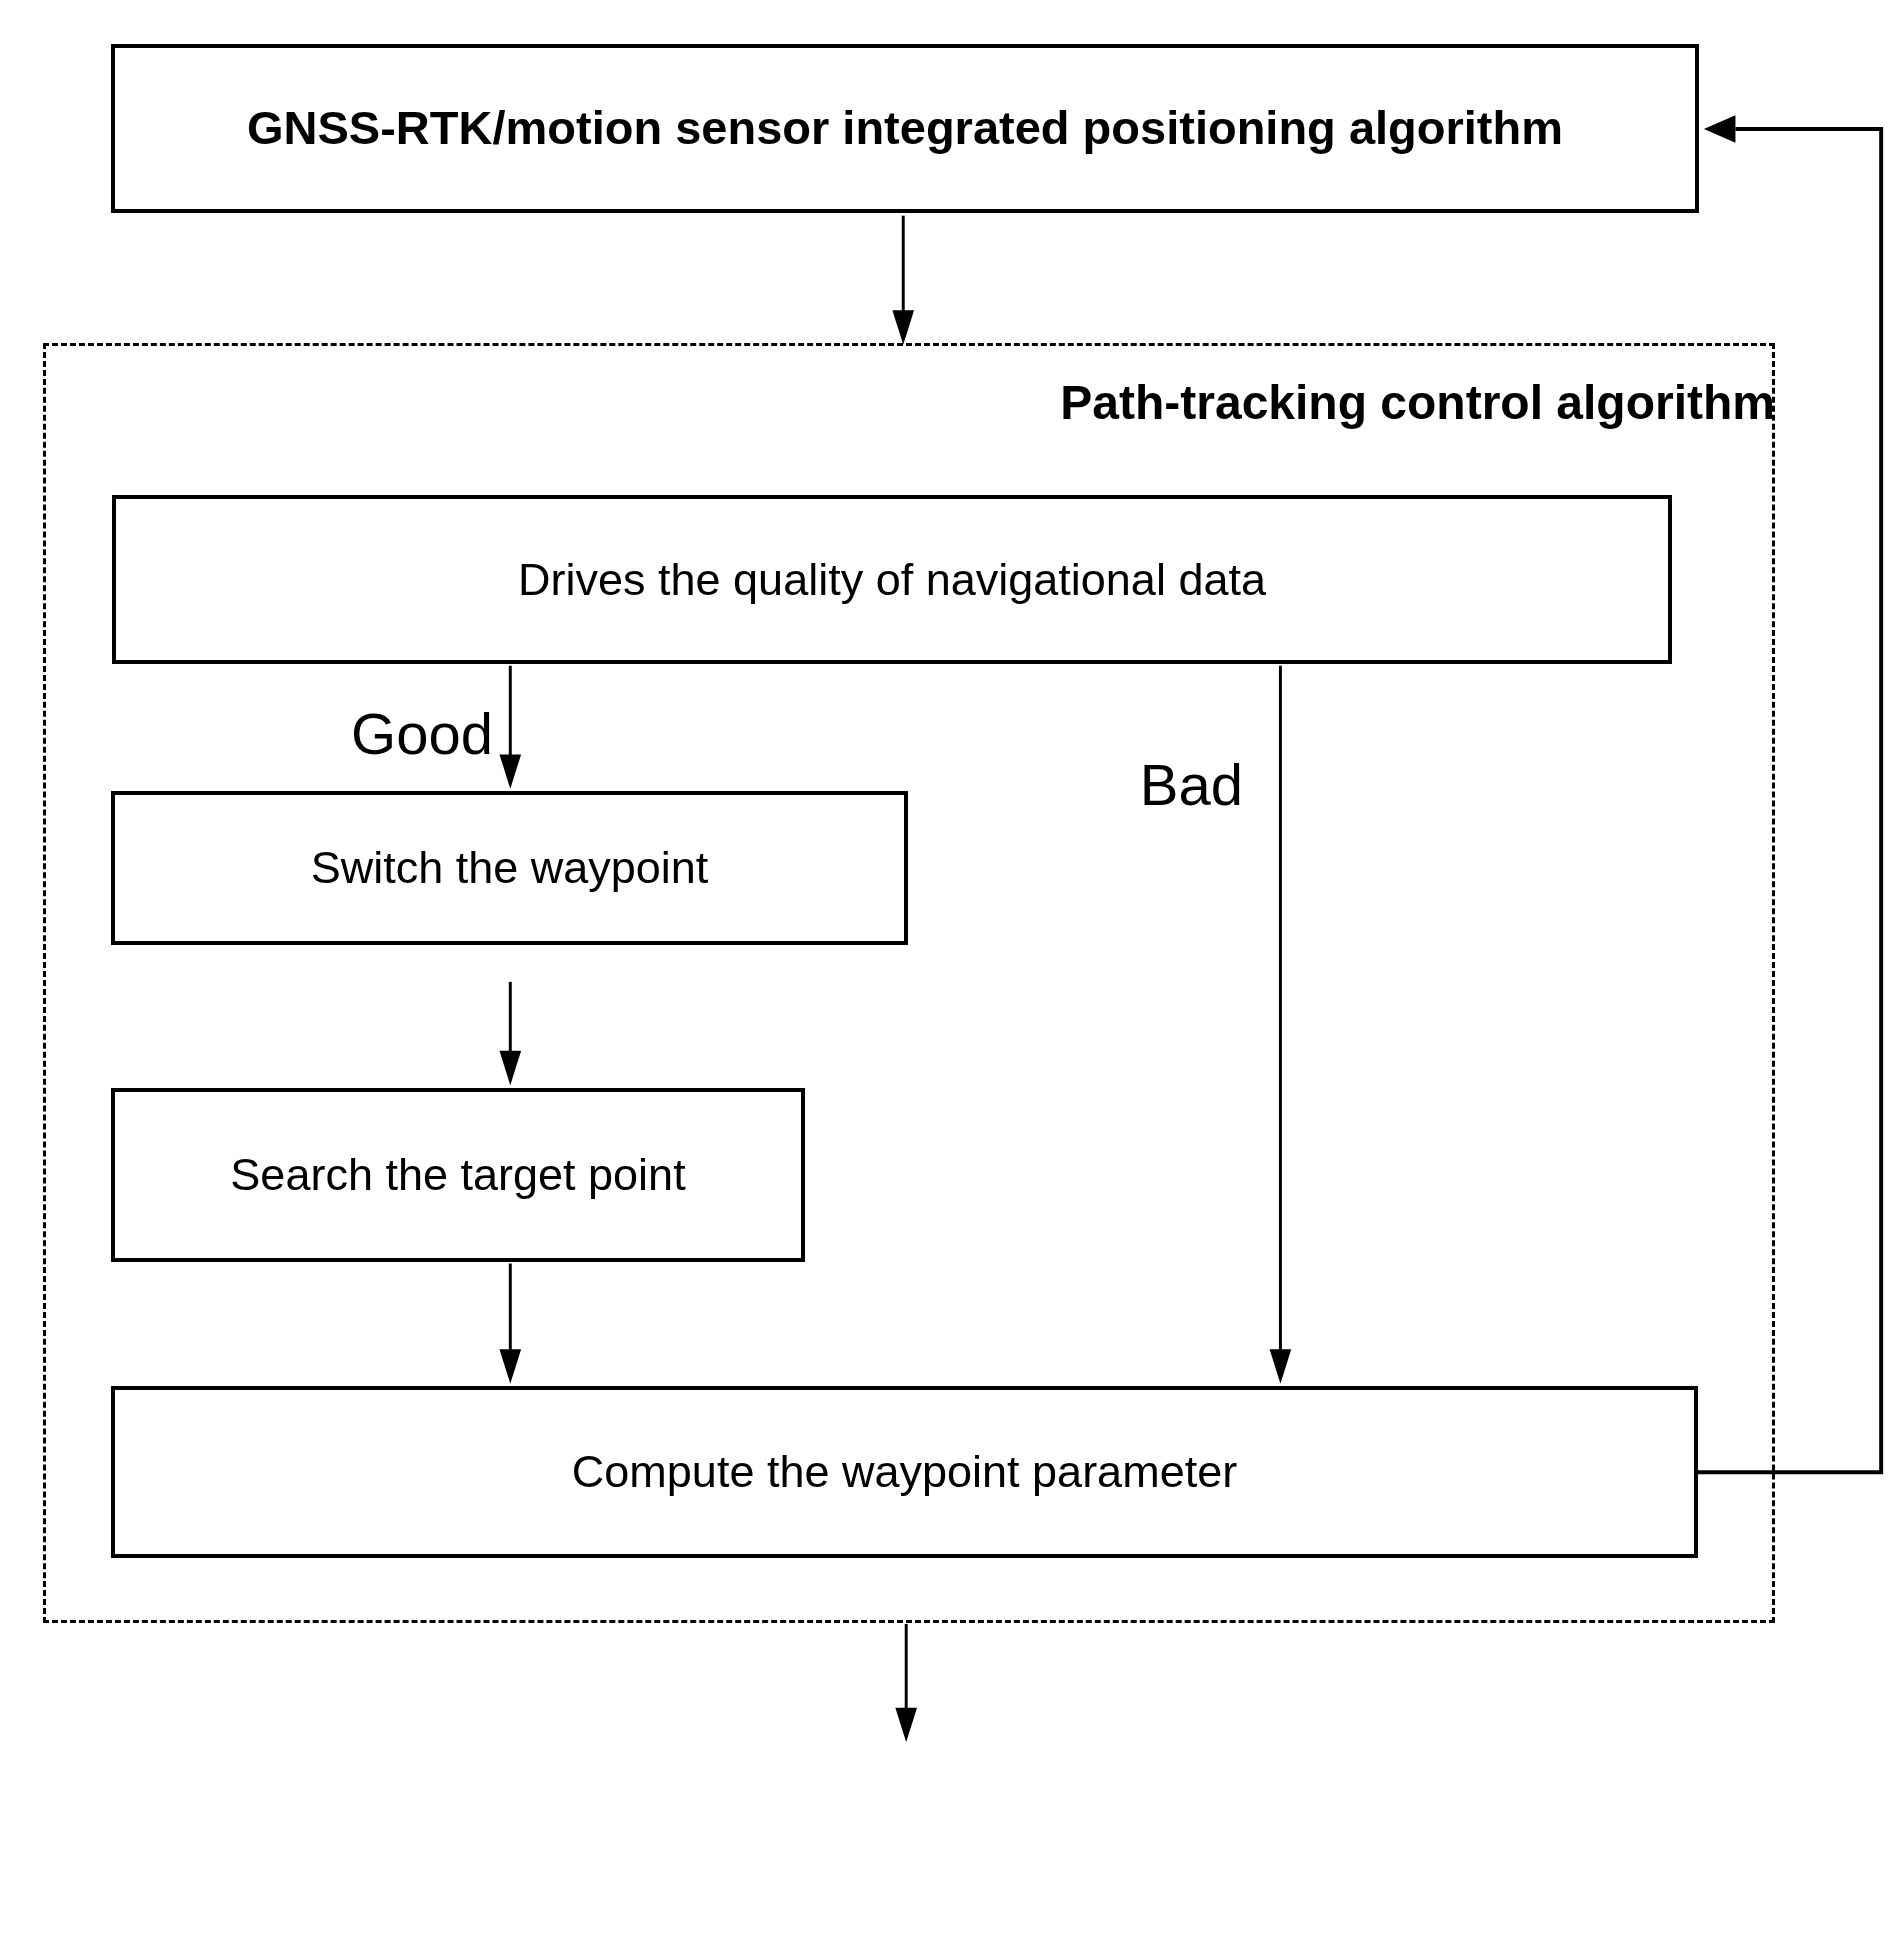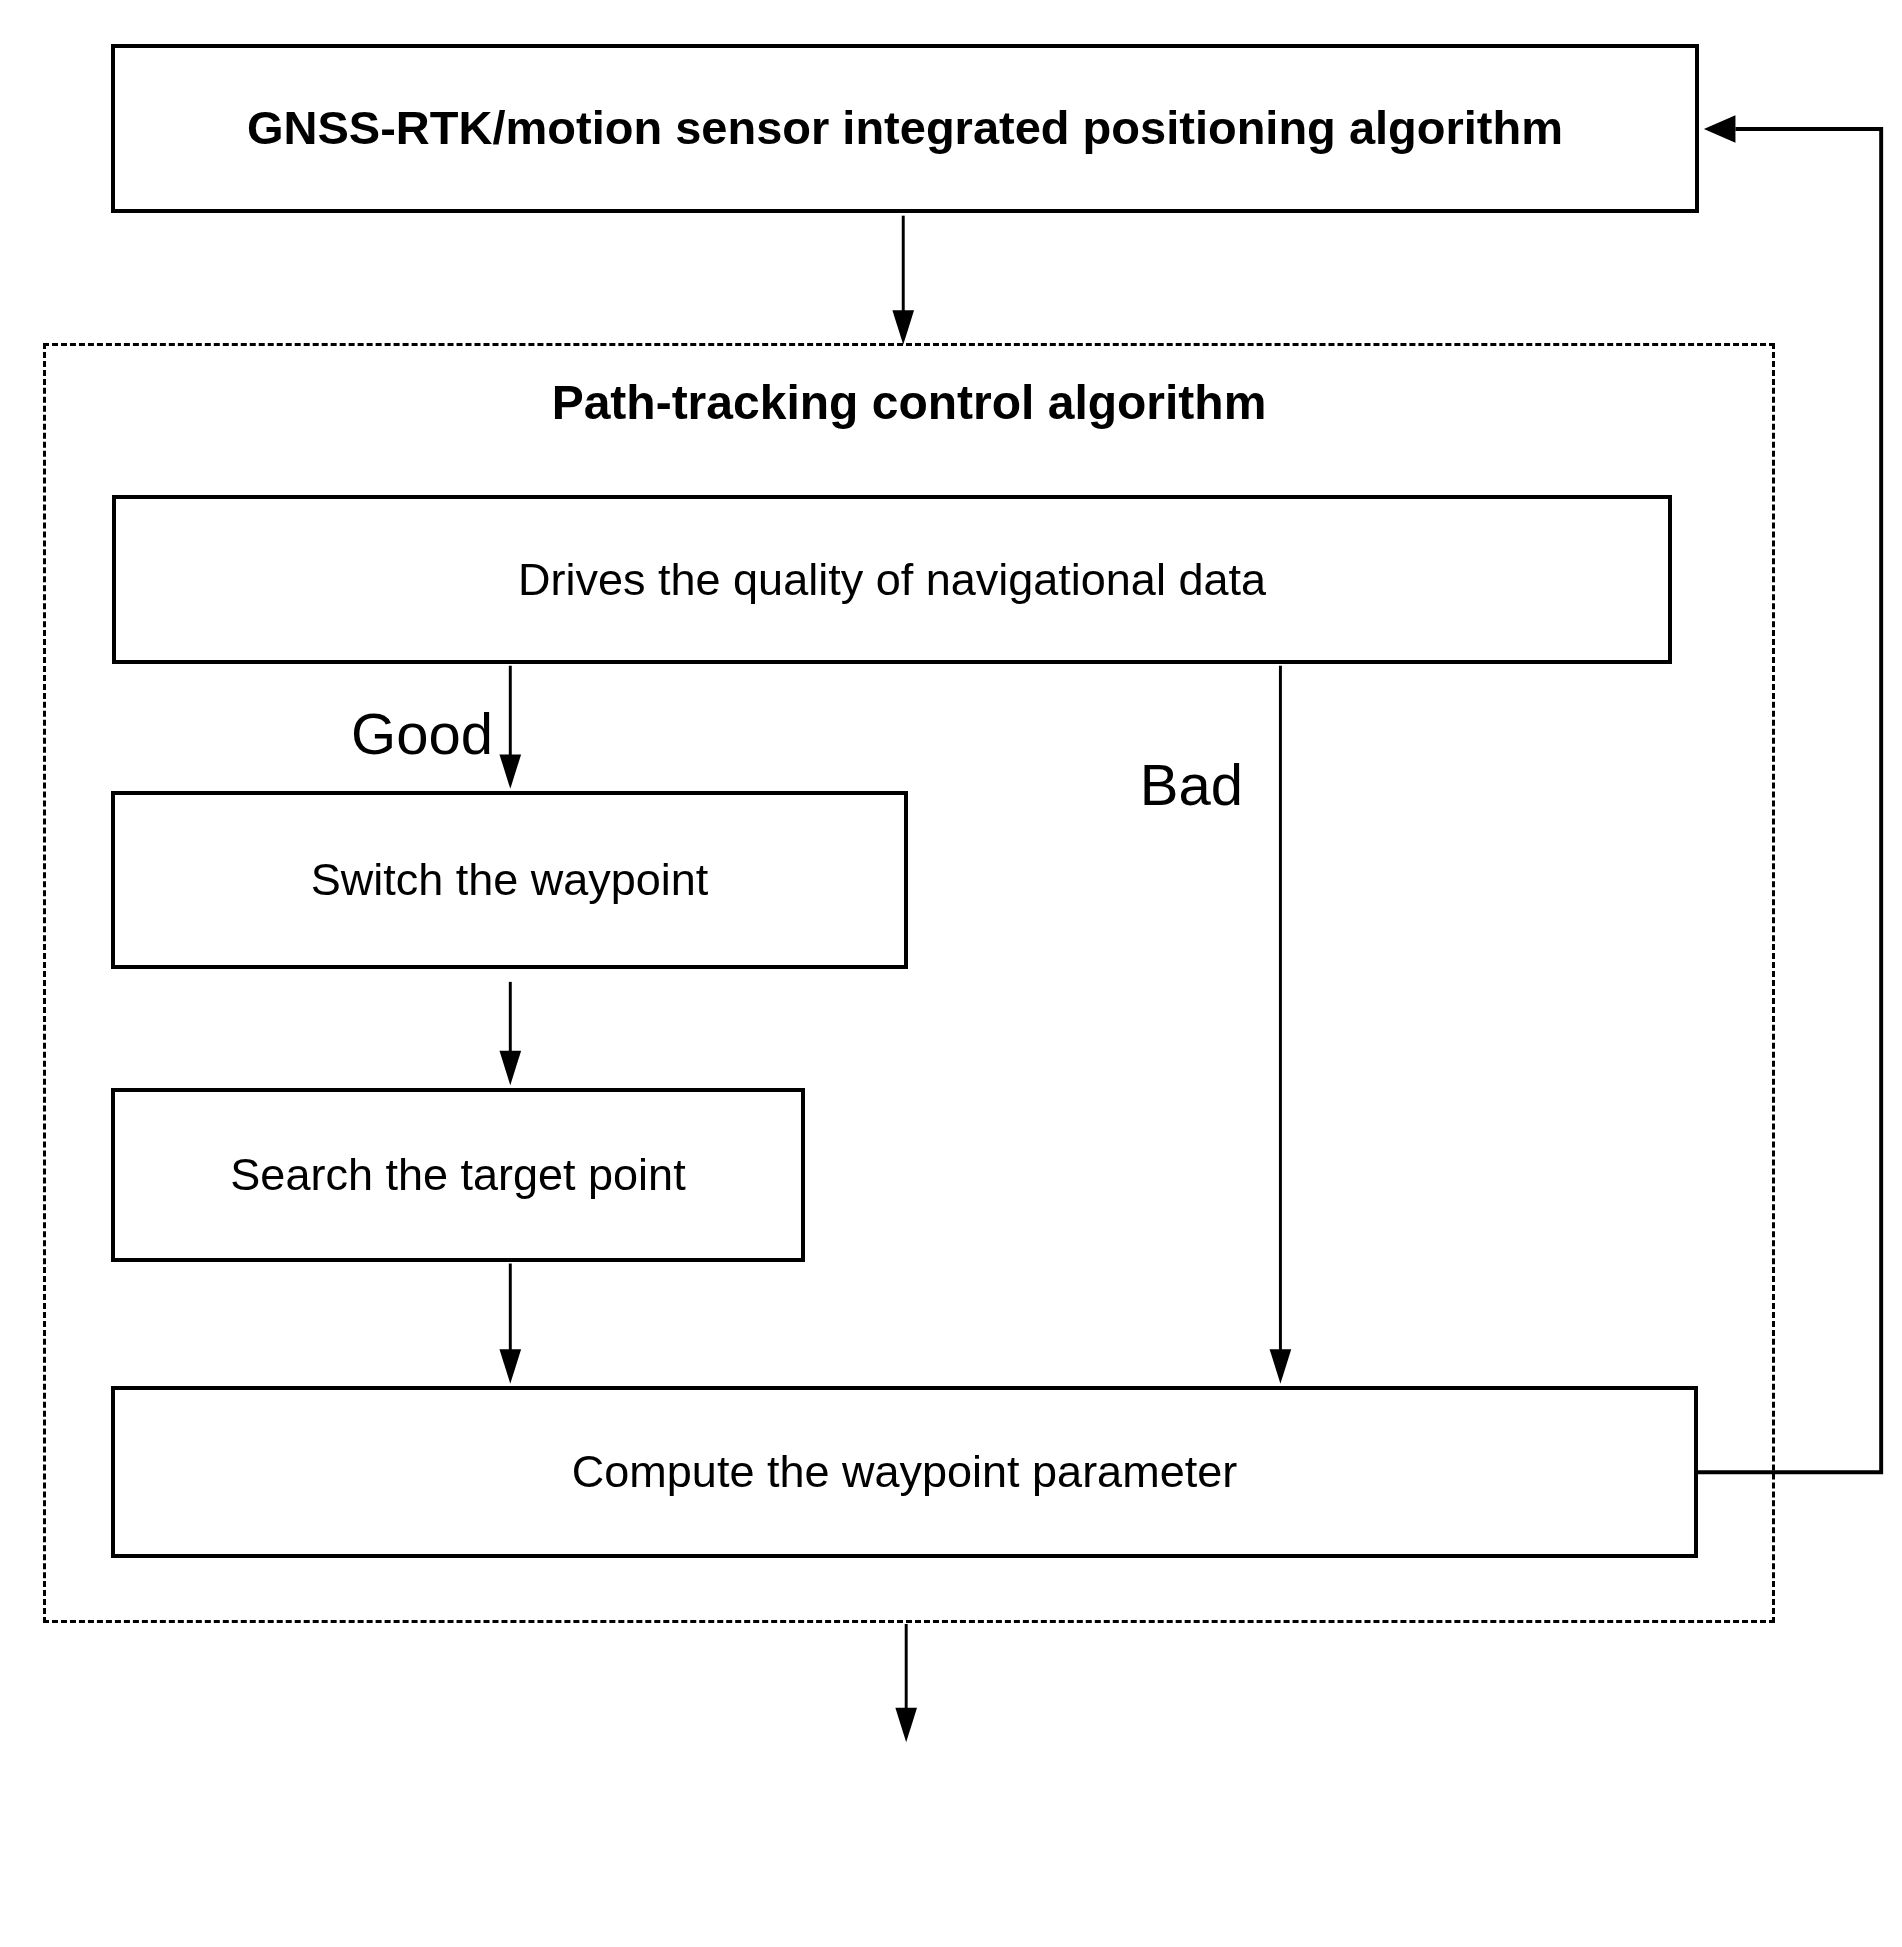--- a/index.html
+++ b/index.html
@@ -17,32 +17,32 @@
     border:4.9px solid #000000;background:#ffffff;
     display:flex;align-items:center;justify-content:center;
     text-align:center;font-size:45px;line-height:1.15;
   }
   .node.bold{font-weight:bold;font-size:47px;}
   .dashed-container{
     position:absolute;box-sizing:border-box;
     border:3.9px dashed #000000;background:transparent;
   }
   .container-title{
-    position:absolute;text-align:center;
+    position:absolute;text-align:right;
     font-weight:bold;font-size:48px;line-height:1.1;
   }
   .edge-label{
     position:absolute;font-size:58px;line-height:1.15;text-align:right;
   }
   
   .top-box{left:111px;top:44px;width:1588px;height:169px;}
   .dashed-container{left:43px;top:343px;width:1732px;height:1280px;}
   .container-title{left:43px;top:377px;width:1732px;}
   .check-box{left:112px;top:495px;width:1560px;height:169px;}
-  .switch-box{left:111px;top:791px;width:797px;height:178px;}
+  .switch-box{left:111px;top:791px;width:797px;height:154px;}
   .search-box{left:111px;top:1088px;width:694px;height:174px;}
   .compute-box{left:111px;top:1386px;width:1587px;height:172px;}
   .motor-box{left:108px;top:1745px;width:1588px;height:173px;}
   .label-good{left:276px;top:701px;width:217px;}
   .label-bad{left:1026px;top:708px;width:217px;margin-top:44px;}
 </style>
 </head>
 <body>
 
 <div class="canvas">

